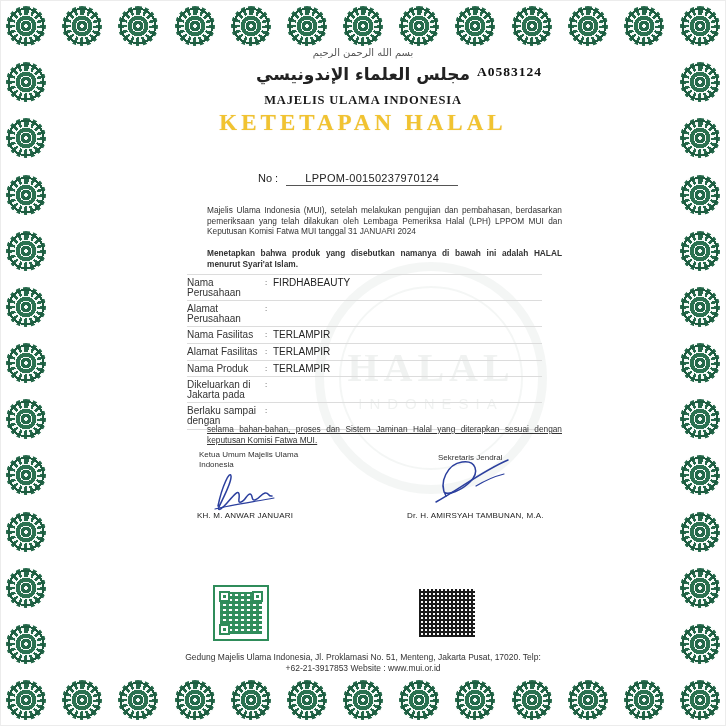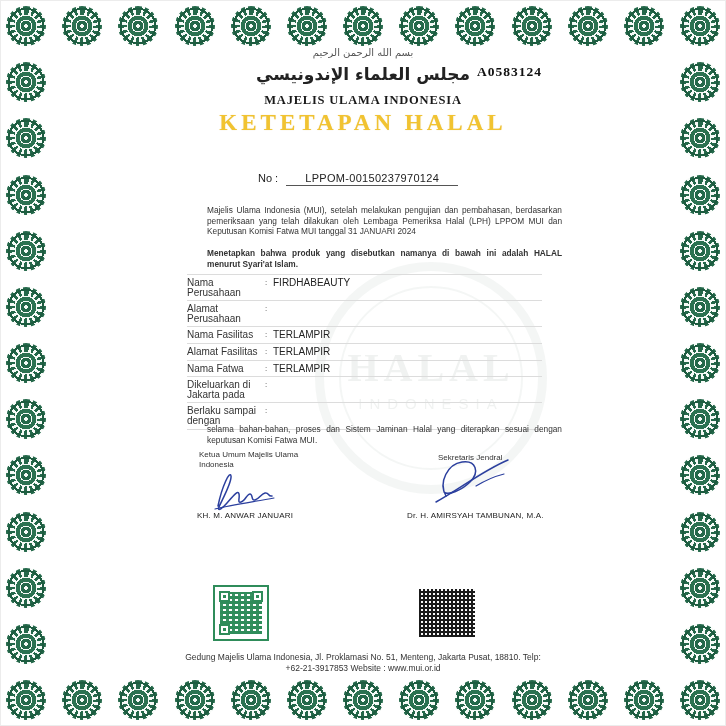--- a/index.html
+++ b/index.html
@@ -42,21 +42,21 @@
   
   .no-line { position:absolute; top:172px; left:258px; font-size:11px; color:#222; }
   .no-value { display:inline-block; width:172px; text-align:center; margin-left:8px;
     border-bottom:1px solid #555; letter-spacing:0.3px; padding-bottom:1px; }
 
   
   .bodytext { position:absolute; left:187px; width:355px; font-size:8.3px; line-height:10.6px;
     text-align:justify; color:#333;margin-left:20px; }
   .para1 { top:205px; }
   .para2 { top:248px;font-weight:bold; }
-  .para3 { top:424px; }
+  .para3 { top:424px;text-decoration:underline; }
 
   
   .fields { position:absolute; left:187px; top:274px; width:355px; border-top:1px solid #dcdcdc; }
   .frow { display:flex; align-items:flex-start; border-bottom:1px solid #dcdcdc; padding:3px 0; }
   .flabel { width:78px; flex:0 0 78px; font-size:10px; line-height:9.6px; color:#333; }
   .fcolon { width:8px; flex:0 0 8px; font-size:7.8px; line-height:9.6px; color:#333; }
   .fvalue { flex:1; font-size:10px; line-height:9.6px; color:#222; }
 
   
   .sig-title { position:absolute; font-size:8px; line-height:10px; color:#333; }
@@ -181,21 +181,21 @@
       <span class="flabel">Nama Fasilitas</span>
       <span class="fcolon">:</span>
       <span class="fvalue">TERLAMPIR</span>
     </div>
     <div class="frow">
       <span class="flabel">Alamat Fasilitas</span>
       <span class="fcolon">:</span>
       <span class="fvalue">TERLAMPIR</span>
     </div>
     <div class="frow">
-      <span class="flabel">Nama Fatwa</span>
+      <span class="flabel">Nama Produk</span>
       <span class="fcolon">:</span>
       <span class="fvalue">TERLAMPIR</span>
     </div>
     <div class="frow">
       <span class="flabel">Dikeluarkan di Jakarta pada</span>
       <span class="fcolon">:</span>
     </div>
     <div class="frow">
       <span class="flabel">Berlaku sampai dengan</span>
       <span class="fcolon">:</span>
@@ -225,17 +225,17 @@
     <div class="green-tex"></div>
     <i class="fd fd-tl"></i>
     <i class="fd fd-tr"></i>
     <i class="fd fd-bl"></i>
   </div>
   <div class="qr qr-black">
     <div class="black-tex"></div>
   </div>
 
   <div class="footer">
-    <div>Gedung Majelis Ulama Indonesia, Jl. Proklamasi No. 51, Menteng, Jakarta Pusat, 18810. Telp:</div>
+    <div>Gedung Majelis Ulama Indonesia, Jl. Proklamasi No. 51, Menteng, Jakarta Pusat, 17020. Telp:</div>
     <div>+62-21-3917853 Website : www.mui.or.id</div>
   </div>
 
 </div>
 
 </body></html>

